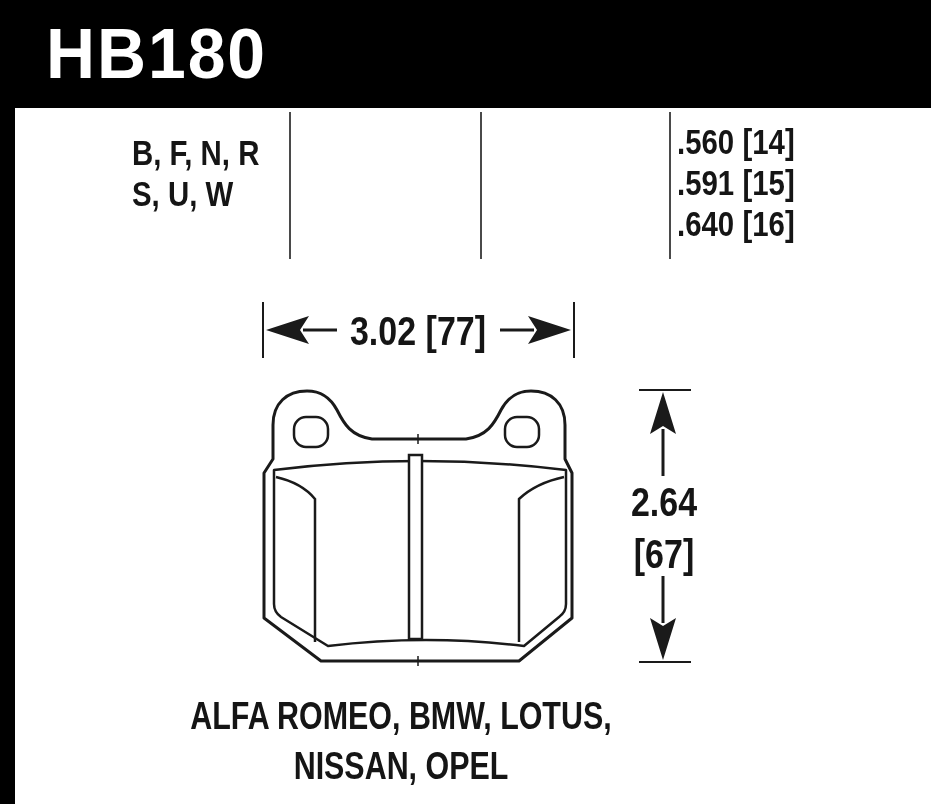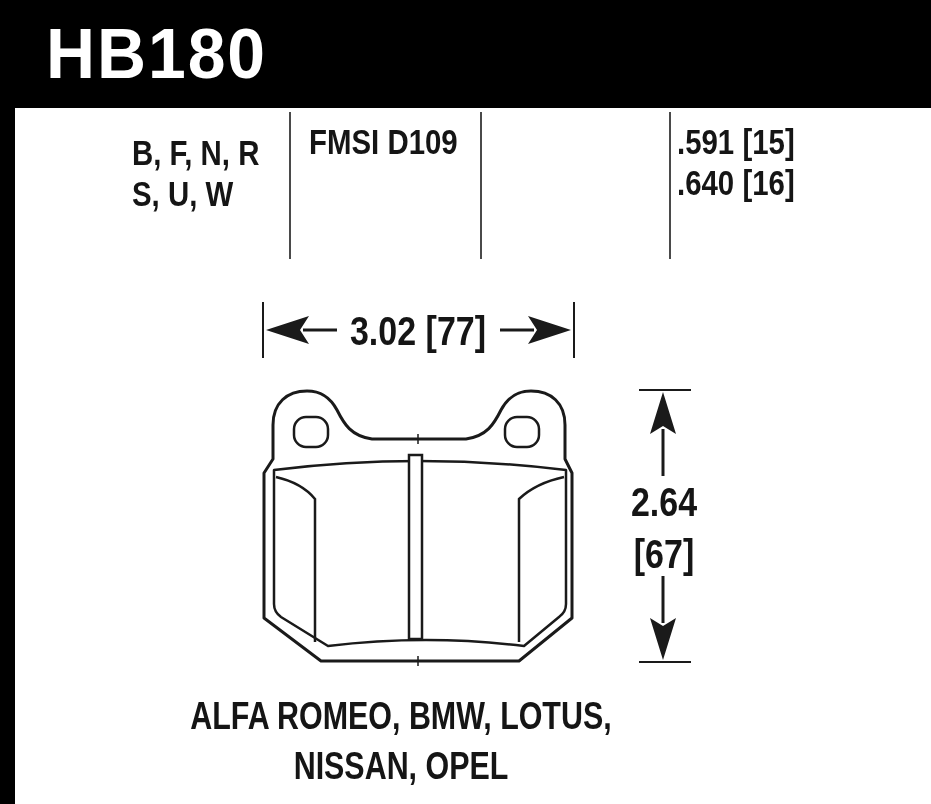--- a/index.html
+++ b/index.html
@@ -66,24 +66,24 @@
 <div class="abs rule-v" style="left:289px;"></div>
 <div class="abs rule-v" style="left:480px;"></div>
 <div class="abs rule-v" style="left:669px;"></div>
 
 <div class="abs spec-col" style="left:132px; top:132px;">
   <div><span class="cond">B, F, N, R</span></div>
   <div><span class="cond">S, U, W</span></div>
 </div>
 
 <div class="abs spec-col" style="left:309px; top:121px;">
-  <div><span class="cond">FMSI D109</span></div>
 </div>
 
 <div class="abs spec-col" style="left:677px; top:121px;">
+  <div><span class="cond">.560 [14]</span></div>
   <div><span class="cond">.591 [15]</span></div>
   <div><span class="cond">.640 [16]</span></div>
 </div>
 
 <svg class="abs" style="left:0; top:0;" width="931" height="804" viewBox="0 0 931 804">
   <g stroke="#1a1a1a" fill="none">
 
     <line x1="263" y1="302" x2="263" y2="358" stroke-width="2"></line>
     <line x1="574" y1="302" x2="574" y2="358" stroke-width="2"></line>
     <polygon points="266,330 309,316 300,330 309,344" fill="#1a1a1a" stroke="none"></polygon>

